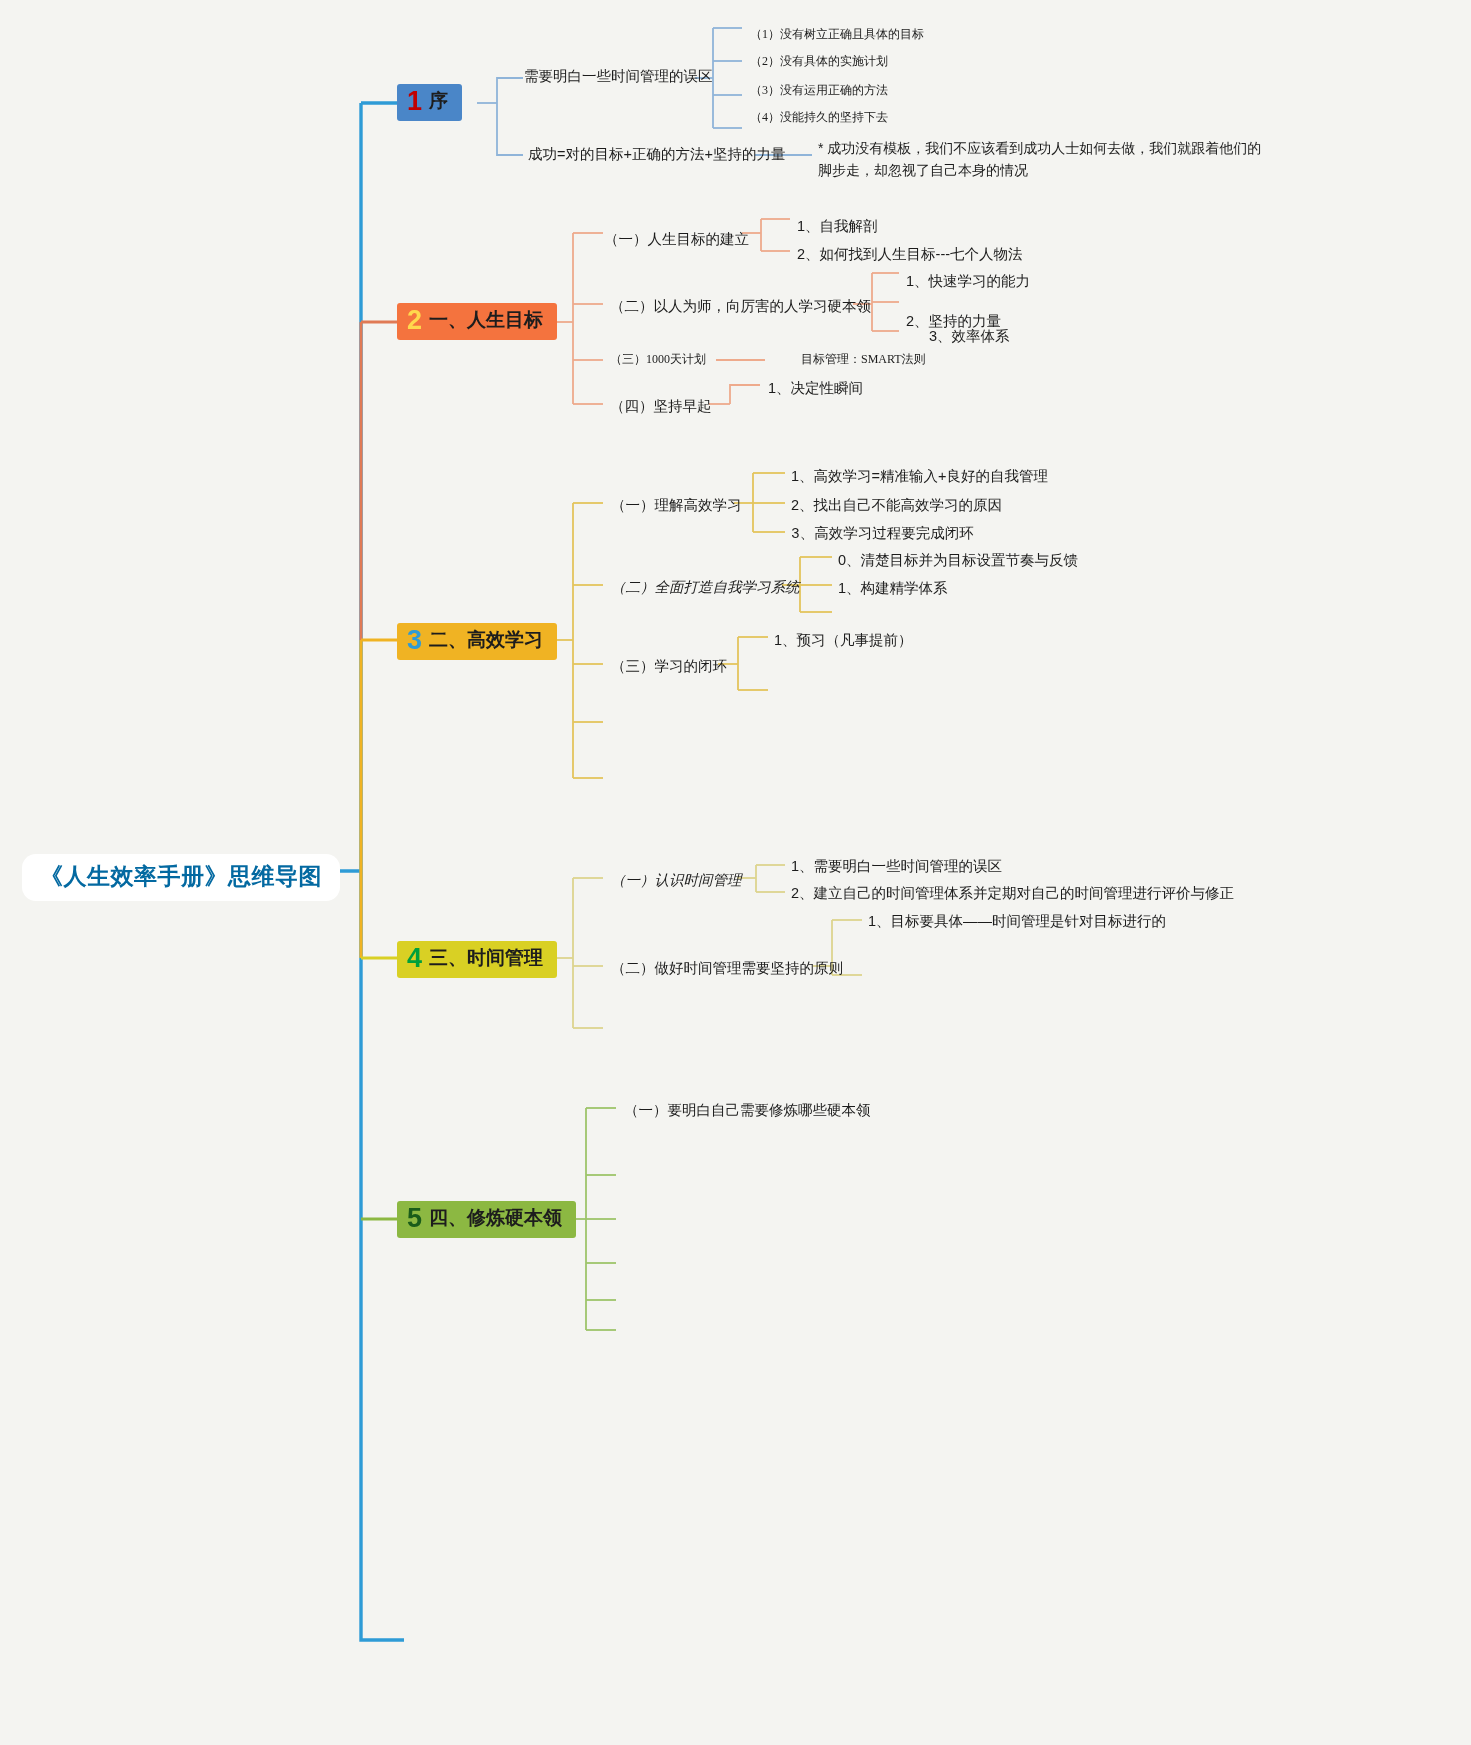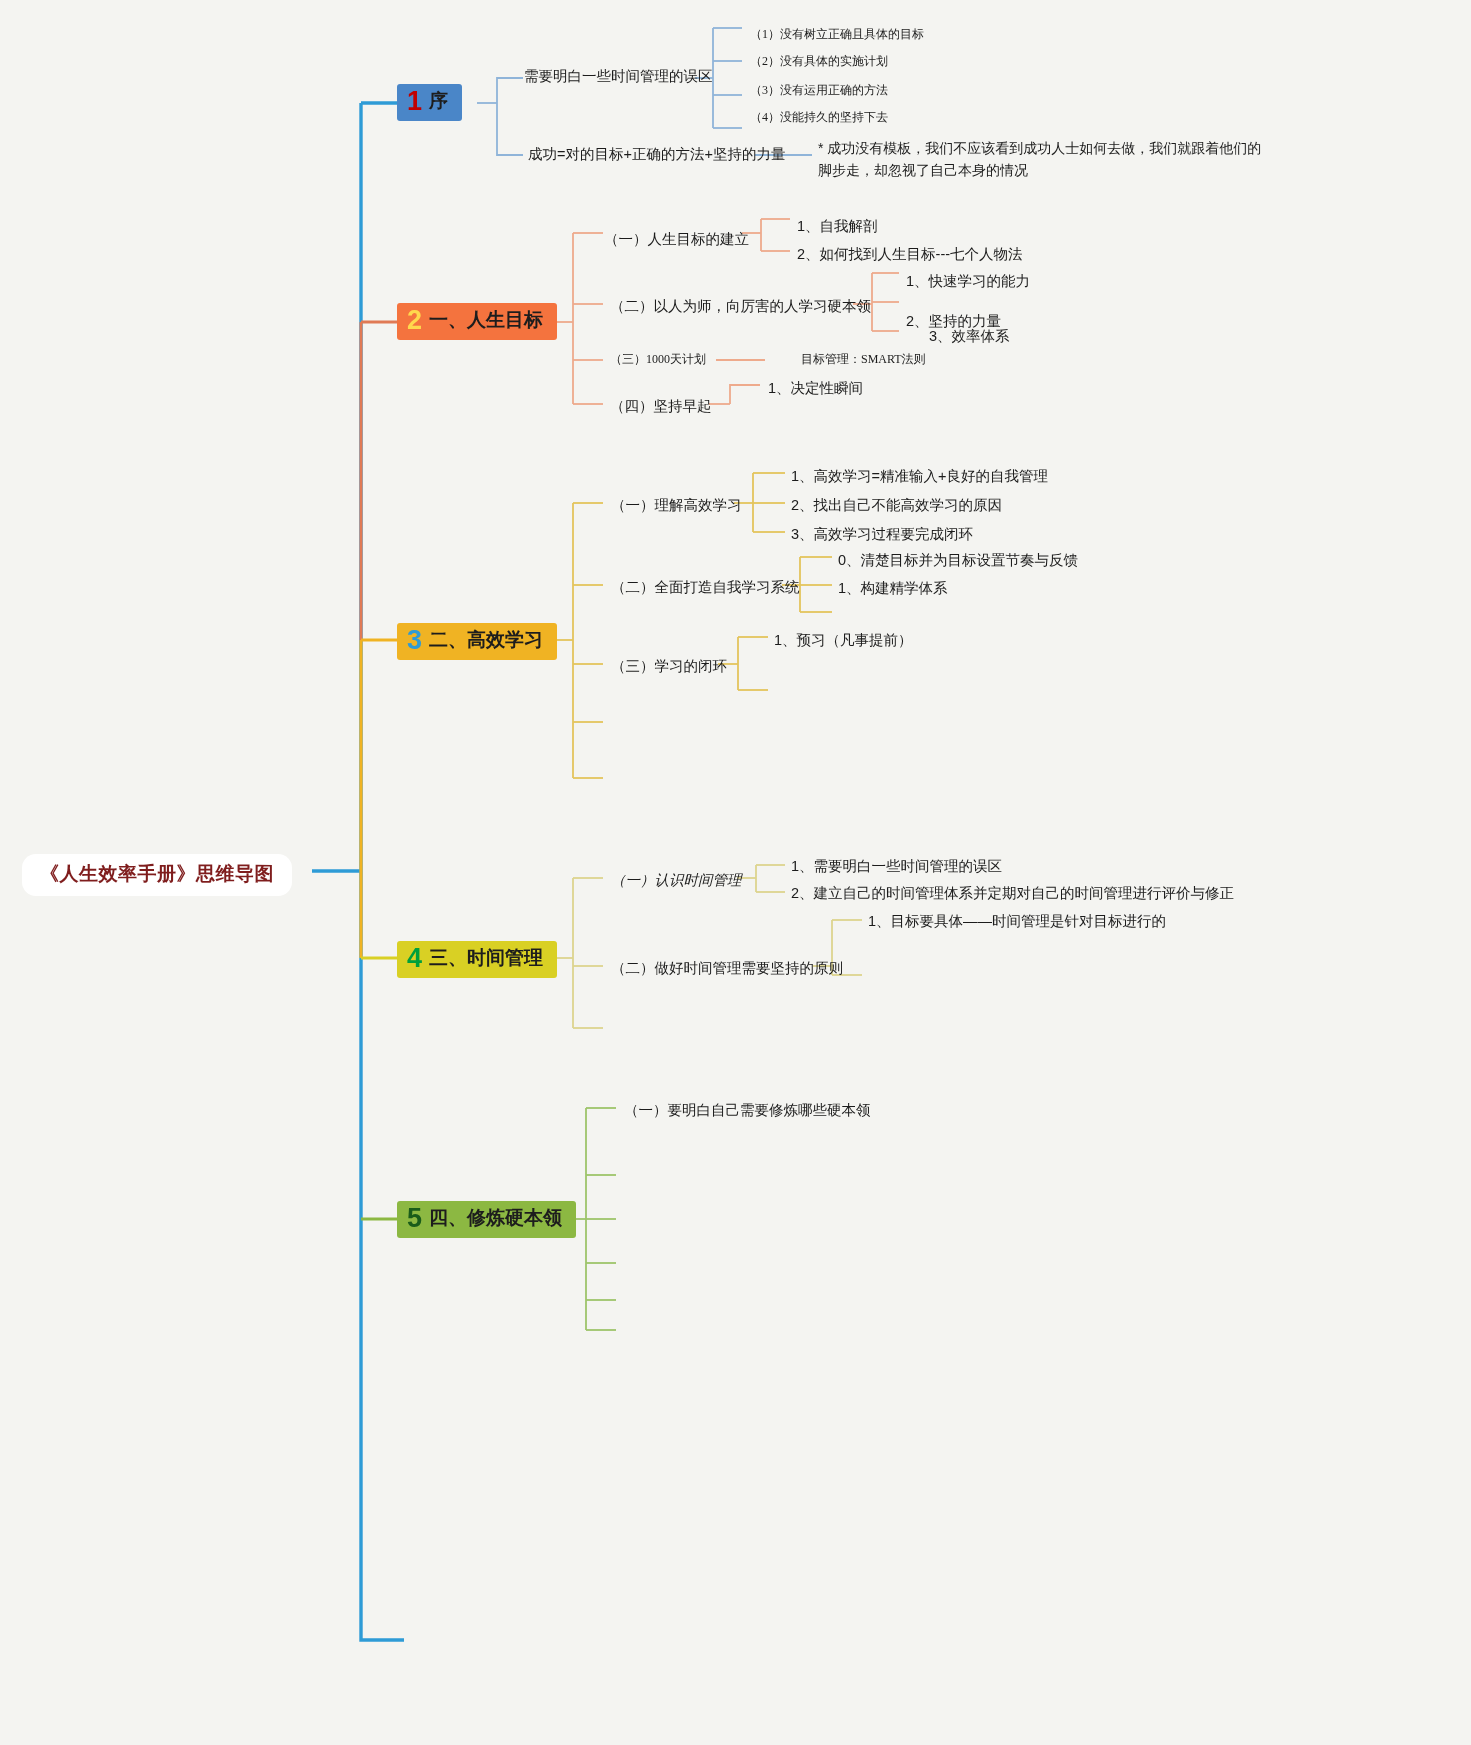--- a/index.html
+++ b/index.html
@@ -13,21 +13,21 @@
   svg.lines{position:absolute;left:0;top:0;width:1471px;height:1745px;pointer-events:none;}
 
   .node{position:absolute;white-space:nowrap;}
 
   
   .root{
     left:22px;top:854px;
     background:#ffffff;
     border-radius:14px;
     padding:7px 18px 9px 18px;
-    font-size:19px;font-weight:bold;color:#7f1d1d;
+    font-size:23px;font-weight:bold;color:#0369a1;
     letter-spacing:0.5px;
     box-shadow:0 0 0 0 rgba(0,0,0,0);
   }
 
   
   .chapter{
     border-radius:3px;
     padding:4px 14px 6px 10px;
     color:#1d1d1d;
     font-size:19px;font-weight:bold;
@@ -202,23 +202,23 @@
   <div class="node t" style="left:768px;top:378px;">1、决定性瞬间</div>
 
   <div class="node chapter c3">
     <span class="num">3</span>
     <span>二、高效学习</span>
   </div>
 
   <div class="node t" style="left:611px;top:495px;">（一）理解高效学习</div>
   <div class="node t" style="left:791px;top:466px;">1、高效学习=精准输入+良好的自我管理</div>
   <div class="node t" style="left:791px;top:495px;">2、找出自己不能高效学习的原因</div>
-  <div class="node t" style="left:791px;top:524px;">3、高效学习过程要完成闭环</div>
-
-  <div class="node t" style="left:611px;top:577px;">（二）全面打造自我学习系统</div>
+  <div class="node t" style="left:791px;top:524px;font-family:Liberation Mono, monospace;">3、高效学习过程要完成闭环</div>
+
+  <div class="node t" style="left:611px;top:577px;font-style:italic;">（二）全面打造自我学习系统</div>
   <div class="node t" style="left:838px;top:550px;">0、清楚目标并为目标设置节奏与反馈</div>
   <div class="node t" style="left:838px;top:578px;">1、构建精学体系</div>
 
   <div class="node t" style="left:611px;top:656px;">（三）学习的闭环</div>
   <div class="node t" style="left:774px;top:630px;">1、预习（凡事提前）</div>
 
   <div class="node t" style="left:611px;top:714px;"></div>
   <div class="node t" style="left:611px;top:770px;"></div>
 
   <div class="node chapter c4">

